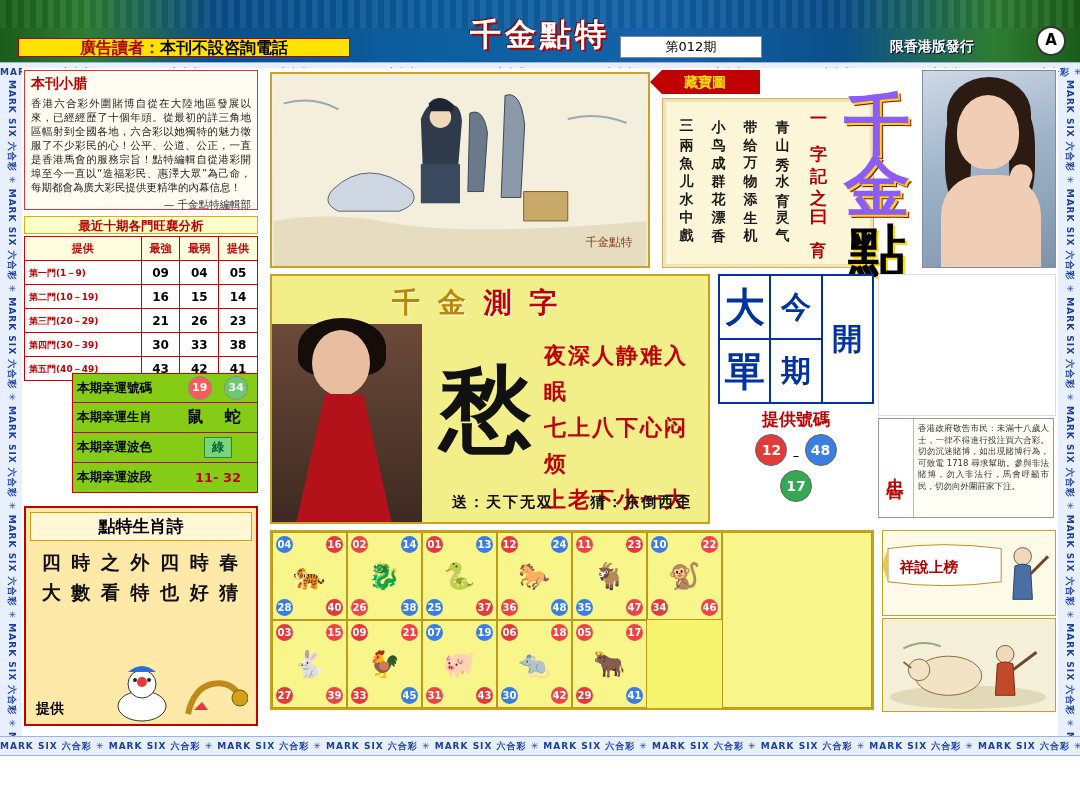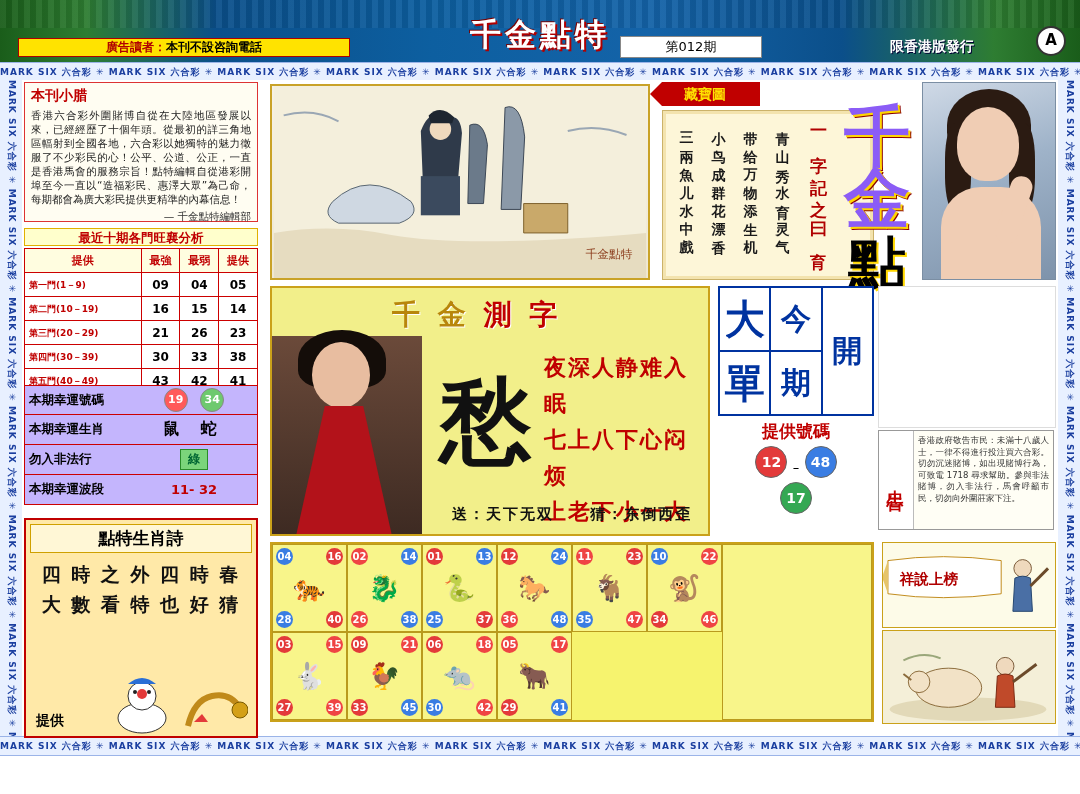--- a/index.html
+++ b/index.html
@@ -21,21 +21,21 @@
     background:repeating-linear-gradient(90deg,rgba(255,255,255,.05) 0 6px,rgba(0,0,0,.08) 6px 12px);}
   .banner-title{
     position:absolute;left:50%;top:14px;transform:translateX(-50%);
     font-family:"DejaVu Sans",sans-serif;font-weight:bold;font-size:31px;color:#ffffff;
     letter-spacing:4px;text-shadow:2px 2px 0 #b00000,-1px -1px 0 #7a0000;
     white-space:nowrap;
   }
   .ad-line{
     position:absolute;left:18px;top:38px;width:330px;height:17px;
     background:#ffe300;border:1px solid #a00;
-    font-size:12px;color:#b00000;font-weight:bold;line-height:17px;text-align:center;
+    font-size:16px;color:#b00000;font-weight:bold;line-height:17px;text-align:center;
   }
   .ad-line .blk{color:#000;}
   .issue-box{
     position:absolute;left:620px;top:36px;width:140px;height:20px;background:#ffffff;
     border:1px solid #888;font-size:13px;color:#000;text-align:center;line-height:20px;
   }
   .hk-only{
     position:absolute;left:832px;top:36px;width:200px;height:20px;
     font-size:14px;font-weight:bold;color:#ffffff;text-align:center;line-height:20px;
     text-shadow:1px 1px 0 #003;
@@ -57,21 +57,21 @@
   .mk-bot{left:0;top:736px;width:1080px;height:18px;line-height:18px;
     border-top:1px solid #9bb4e8;border-bottom:1px solid #9bb4e8;}
   .mk-left{left:0;top:80px;width:22px;height:656px;}
   .mk-right{right:0;top:80px;width:22px;height:656px;}
   .mk-vert-inner{
     position:absolute;left:50%;top:0;transform-origin:left top;transform:rotate(90deg) translateY(-50%);
     white-space:nowrap;font-size:9px;color:#1b3fa0;font-weight:bold;letter-spacing:1px;
   }
 
   
-  .content{position:absolute;left:22px;top:80px;width:1036px;height:656px;background:#fff;}
+  .content{position:absolute;left:22px;top:68px;width:1036px;height:656px;background:#fff;}
 
   
   .left-col{position:absolute;left:0;top:0;width:240px;}
   .notice{
     position:absolute;left:2px;top:2px;width:234px;height:140px;
     border:1px solid #d33;background:#fffdf2;padding:4px 6px;box-sizing:border-box;
   }
   .notice h3{margin:0 0 3px 0;font-size:14px;color:#c00000;font-weight:bold;}
   .notice p{margin:0;font-size:10.5px;line-height:14px;color:#222;text-align:justify;}
   .notice .sign{display:block;text-align:right;font-size:10.5px;color:#333;margin-top:4px;}
@@ -87,21 +87,21 @@
   }
   table.rank th,table.rank td{border:1px solid #c00;height:21px;text-align:center;color:#000;}
   table.rank th{background:#fffde0;color:#c00000;font-weight:bold;font-size:11px;}
   table.rank td.lbl{background:#fff;color:#0033a0;font-weight:bold;font-size:11px;text-align:left;padding-left:4px;}
   table.rank td.lbl span{color:#c00000;font-size:9px;}
   table.rank td.num{font-weight:bold;font-size:12px;color:#000;}
 
   .lucky{position:absolute;left:2px;top:305px;width:234px;}
   .lucky-row{
     display:flex;align-items:center;height:30px;border:1px solid #c00;border-top:none;
-    background:#c4b5fd;box-sizing:border-box;
+    background:#84cc16;box-sizing:border-box;margin-left:48px;
   }
   .lucky-row:first-child{border-top:1px solid #c00;}
   .lucky-lbl{width:106px;font-size:12.5px;font-weight:bold;color:#000;padding-left:4px;box-sizing:border-box;}
   .lucky-val{flex:1;text-align:center;font-size:13px;font-weight:bold;color:#c00000;}
   .ball{
     display:inline-block;width:22px;height:22px;border-radius:50%;line-height:22px;
     text-align:center;font-size:11px;font-weight:bold;color:#000;margin:0 4px;
     border:1px solid #888;
   }
   .ball.red{background:#ff5a5a;color:#fff;}
@@ -356,21 +356,21 @@
           <div class="lucky-val">
             <span class="ball red">19</span>
             <span class="ball green">34</span>
           </div>
         </div>
         <div class="lucky-row">
           <div class="lucky-lbl">本期幸運生肖</div>
           <div class="lucky-val zodiac">鼠 蛇</div>
         </div>
         <div class="lucky-row">
-          <div class="lucky-lbl">勿入非法行</div>
+          <div class="lucky-lbl">本期幸運波色</div>
           <div class="lucky-val">
             <span class="wave-green">綠</span>
           </div>
         </div>
         <div class="lucky-row">
           <div class="lucky-lbl">本期幸運波段</div>
           <div class="lucky-val">11- 32</div>
         </div>
       </div>
 
@@ -540,20 +540,27 @@
           <span class="n-br c-green">39</span>
         </div>
       <div class="cellz">
           <span class="n-tl c-red">09</span>
           <span class="n-tr c-green">21</span>
           <span class="animal">🐓</span>
           <span class="n-bl c-red">33</span>
           <span class="n-br c-blue">45</span>
         </div>
       <div class="cellz">
+          <span class="n-tl c-blue">07</span>
+          <span class="n-tr c-blue">19</span>
+          <span class="animal">🐖</span>
+          <span class="n-bl c-green">31</span>
+          <span class="n-br c-red">43</span>
+        </div>
+      <div class="cellz">
           <span class="n-tl c-red">06</span>
           <span class="n-tr c-green">18</span>
           <span class="animal">🐀</span>
           <span class="n-bl c-blue">30</span>
           <span class="n-br c-green">42</span>
         </div>
       <div class="cellz">
           <span class="n-tl c-green">05</span>
           <span class="n-tr c-green">17</span>
           <span class="animal">🐂</span>

